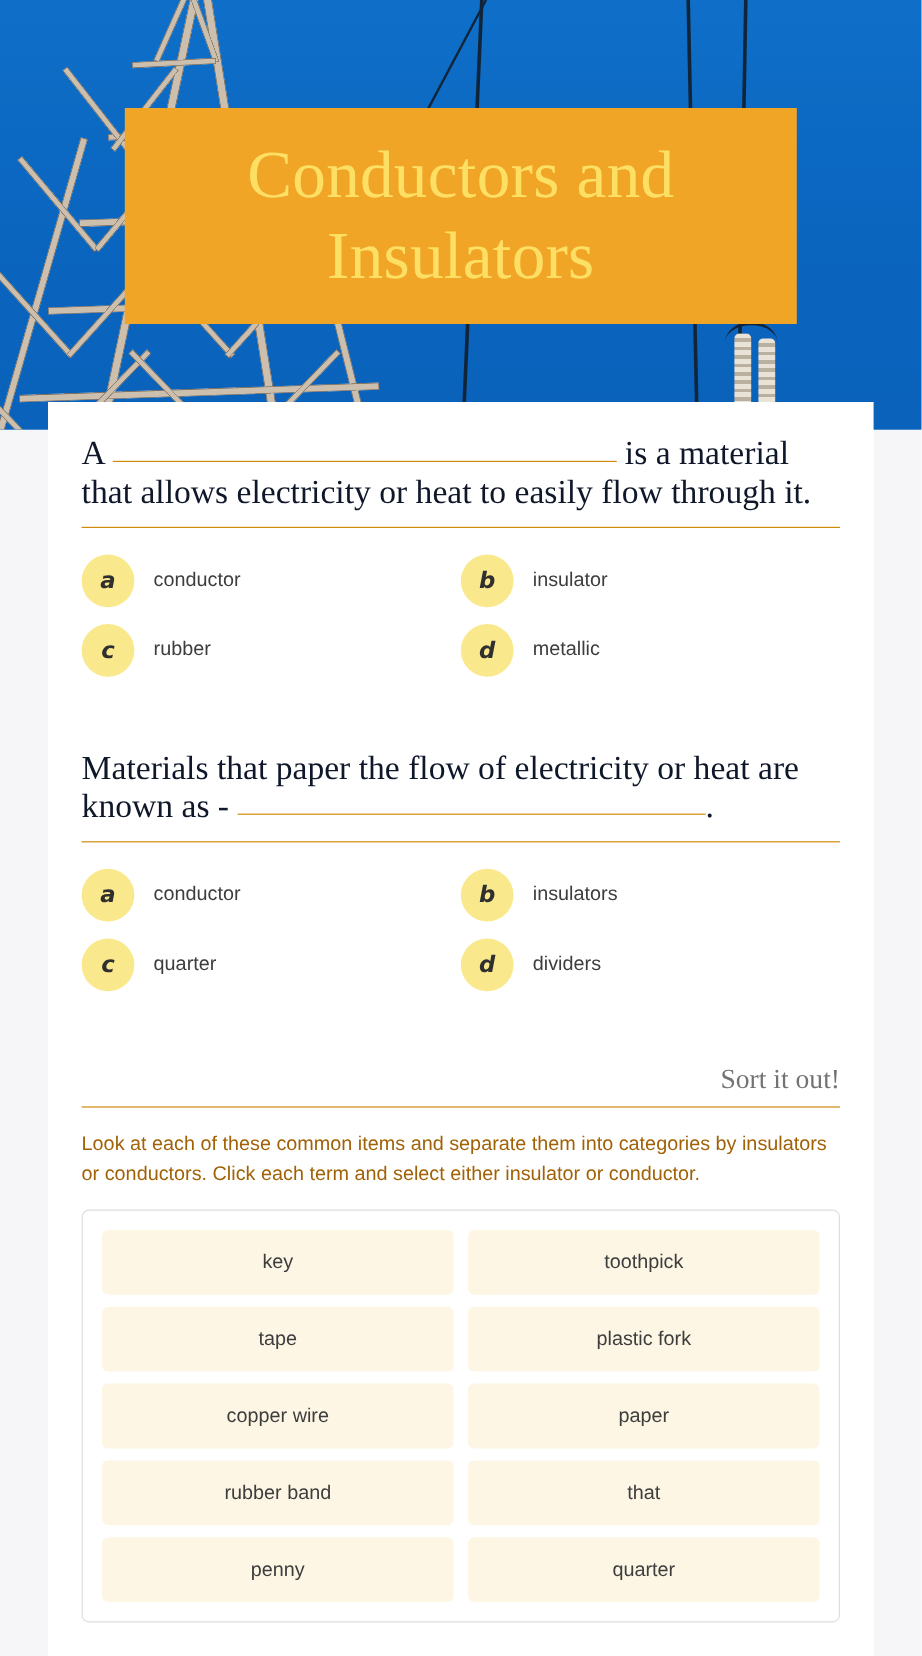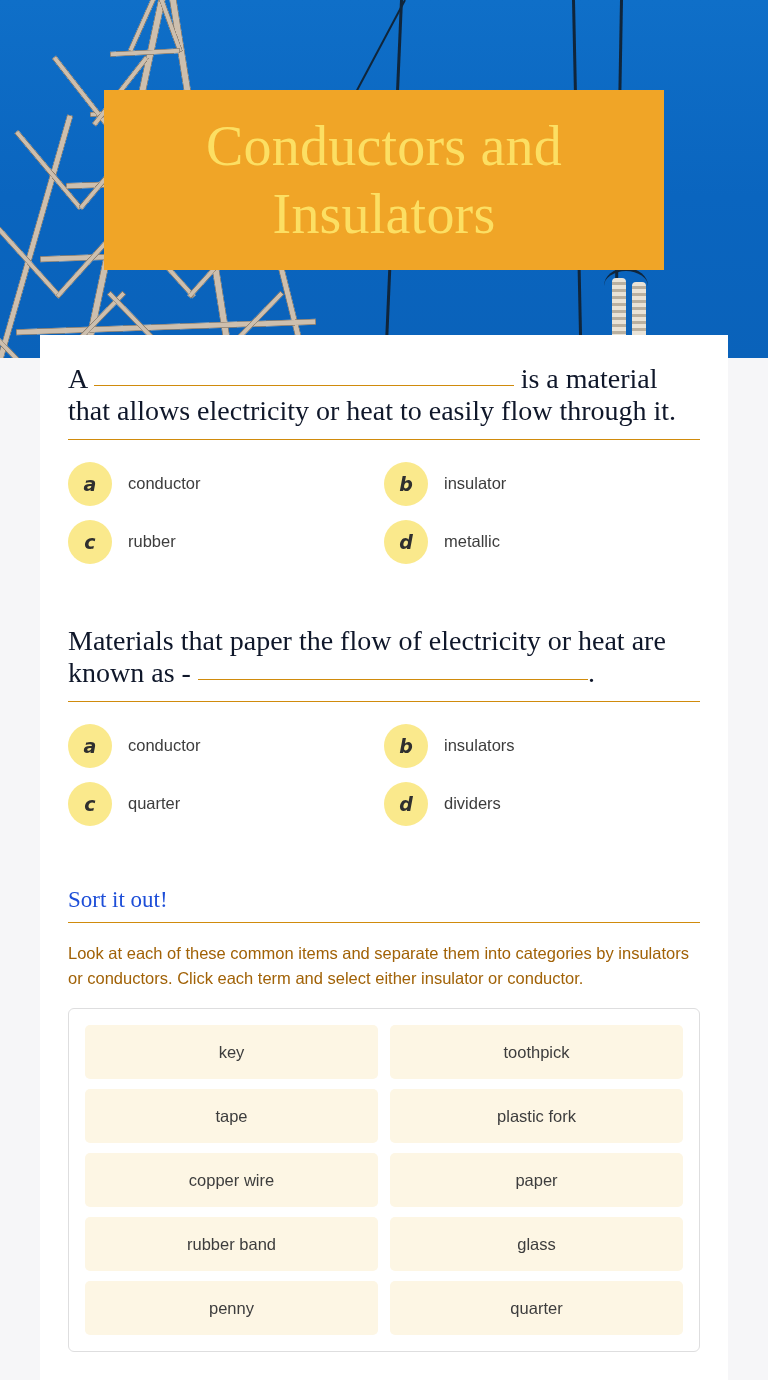--- a/index.html
+++ b/index.html
@@ -149,23 +149,24 @@
   .opt-label {
     font-size: 16.5px;
     color: #3d3d3d;
     font-family: "Liberation Sans", sans-serif;
   }
 
   
   .sort-heading {
     font-family: "Liberation Serif", serif;
     font-size: 23px;
-    color: #1d4ed8;
+    color: #737373;
     padding-bottom: 9px;
     border-bottom: 1.5px solid #d08b0c;
+    text-align: right;
   }
   .sort-desc {
     font-size: 16.5px;
     line-height: 1.55;
     color: #a16207;
     padding: 18px 0 16px 0;
   }
 
   .sort-panel {
     border: 1px solid #dededf;
@@ -296,19 +297,19 @@
     <div class="sort-heading">Sort it out!</div>
     <div class="sort-desc">Look at each of these common items and separate them into categories by insulators or conductors. Click each term and select either insulator or conductor.</div>
     <div class="sort-panel">
       <div class="sort-tile">key</div>
       <div class="sort-tile">toothpick</div>
       <div class="sort-tile">tape</div>
       <div class="sort-tile">plastic fork</div>
       <div class="sort-tile">copper wire</div>
       <div class="sort-tile">paper</div>
       <div class="sort-tile">rubber band</div>
-      <div class="sort-tile">glass</div>
+      <div class="sort-tile">that</div>
       <div class="sort-tile">penny</div>
       <div class="sort-tile">quarter</div>
     </div>
   </div>
 
 </div>
 
 </body></html>

